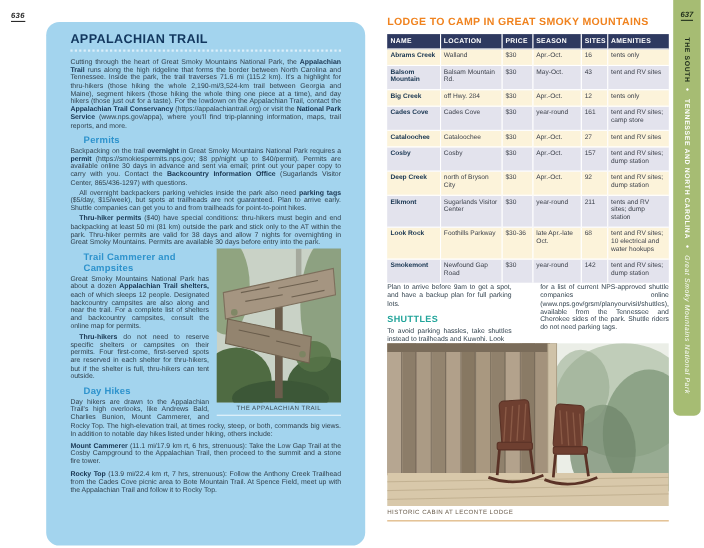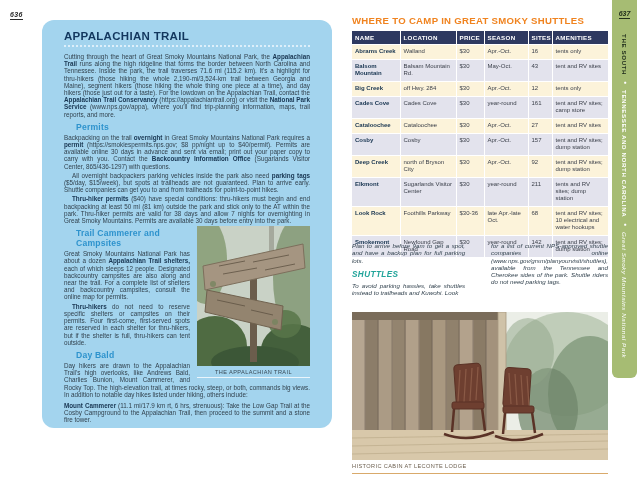--- a/index.html
+++ b/index.html
@@ -7,21 +7,21 @@
     width:640px;height:498px;position:relative;background:#ffffff;
     font-family:"Liberation Sans", sans-serif;overflow:hidden;
     -webkit-font-smoothing:antialiased;
   }
   
   .folio-left{
     position:absolute;left:10px;top:11px;font-size:7px;font-weight:bold;font-style:italic;
     color:#2a2a2a;border-bottom:1.5px solid #2a2a2a;padding-bottom:1px;letter-spacing:.3px;
   }
   .blue-panel{
-    position:absolute;left:42px;top:20px;width:290px;height:408px;background:#a3d4ee;
+    position:absolute;left:42px;top:20px;width:290px;height:476px;background:#a3d4ee;
     border-radius:12px;box-sizing:border-box;padding:10px 22px 8px 22px;overflow:hidden;
   }
   .lp-title{
     font-size:11.5px;font-weight:800;color:#12375e;letter-spacing:.3px;margin:0;
   }
   .lp-title-rule{height:0;border-bottom:2px dotted #ddeffa;margin:3px 0 6px 0;}
   .bodytext{
     font-size:6.3px;line-height:7.2px;text-align:justify;color:#32424e;margin:0 0 2px 0;
   }
   .bodytext .b{font-weight:bold;color:#173450;}
@@ -49,21 +49,21 @@
     background:#2e3960;color:#ffffff;text-align:left;font-size:6.2px;letter-spacing:.3px;
     padding:3px 3px;font-weight:bold;
   }
   .camp-table td{padding:3px 3px 4px 3px;vertical-align:top;}
   .camp-table th+th,.camp-table td+td{border-left:1px solid #ffffff;}
   .camp-table td{border-top:1px solid #ffffff;}
   .camp-table tbody tr:nth-child(odd) td{background:#fcf3da;}
   .camp-table tbody tr:nth-child(even) td{background:#e3e3ed;}
   .camp-table td.cname{font-weight:bold;color:#173450;}
   .below-table{
-    position:absolute;left:352px;top:242px;width:256px;display:flex;gap:26px;font-style:italic;
+    position:absolute;left:352px;top:258px;width:256px;display:flex;gap:26px;
   }
   .col{width:123px;}
   .rp-text{font-size:6.2px;line-height:7.3px;text-align:justify;color:#32424e;margin:0;}
   .shuttles-head{font-size:8.2px;font-weight:800;color:#21a49a;letter-spacing:.4px;margin:6px 0 3px 0;}
   .cabin-photo{position:absolute;left:352px;top:312px;width:256px;height:148px;display:block;}
   .rp-caption{
     position:absolute;left:352px;top:463px;width:256px;font-size:5.6px;color:#6b5e4e;
     letter-spacing:.4px;border-bottom:1px solid #d9aa6b;padding-bottom:4px;
   }
   
@@ -126,27 +126,27 @@
       <circle cx="16" cy="58" r="3" fill="#77855f" opacity="0.8"></circle>
       <circle cx="78" cy="96" r="3" fill="#77855f" opacity="0.8"></circle>
     </svg>
     <figcaption class="fig-caption">THE APPALACHIAN TRAIL</figcaption>
   </figure>
 
   <h2 class="sec-head">Trail Cammerer and Campsites</h2>
   <p class="bodytext"><span>Great Smoky Mountains National Park has about a dozen </span><span class="b">Appalachian Trail shelters,</span><span> each of which sleeps 12 people. Designated backcountry campsites are also along and near the trail. For a complete list of shelters and backcountry campsites, consult the online map for permits.</span></p>
   <p class="bodytext ind"><span class="b">Thru-hikers</span><span> do not need to reserve specific shelters or campsites on their permits. Four first-come, first-served spots are reserved in each shelter for thru-hikers, but if the shelter is full, thru-hikers can tent outside.</span></p>
 
-  <h2 class="sec-head">Day Bald</h2>
+  <h2 class="sec-head">Day Hikes</h2>
   <p class="bodytext"><span>Day hikers are drawn to the Appalachian Trail's high overlooks, like Andrews Bald, Charlies Bunion, Mount Cammerer, and Rocky Top. The high-elevation trail, at times rocky, steep, or both, commands big views. In addition to notable day hikes listed under hiking, others include:</span></p>
   <p class="bodytext hike"><span class="b">Mount Cammerer</span><span> (11.1 mi/17.9 km rt, 6 hrs, strenuous): Take the Low Gap Trail at the Cosby Campground to the Appalachian Trail, then proceed to the summit and a stone fire tower.</span></p>
   <p class="bodytext hike"><span class="b">Rocky Top</span><span> (13.9 mi/22.4 km rt, 7 hrs, strenuous): Follow the Anthony Creek Trailhead from the Cades Cove picnic area to Bote Mountain Trail. At Spence Field, meet up with the Appalachian Trail and follow it to Rocky Top.</span></p>
 </div>
 
-<div class="rp-title">WHERE TO CAMP IN GREAT SMOKY SHUTTLES</div>
+<div class="rp-title">LODGE TO CAMP IN GREAT SMOKY MOUNTAINS</div>
 
 <table class="camp-table">
   <colgroup>
     <col style="width:48px">
       <col style="width:56px">
       <col style="width:28px">
     <col style="width:44px">
       <col style="width:24px">
       <col style="width:56px">
   </colgroup>

